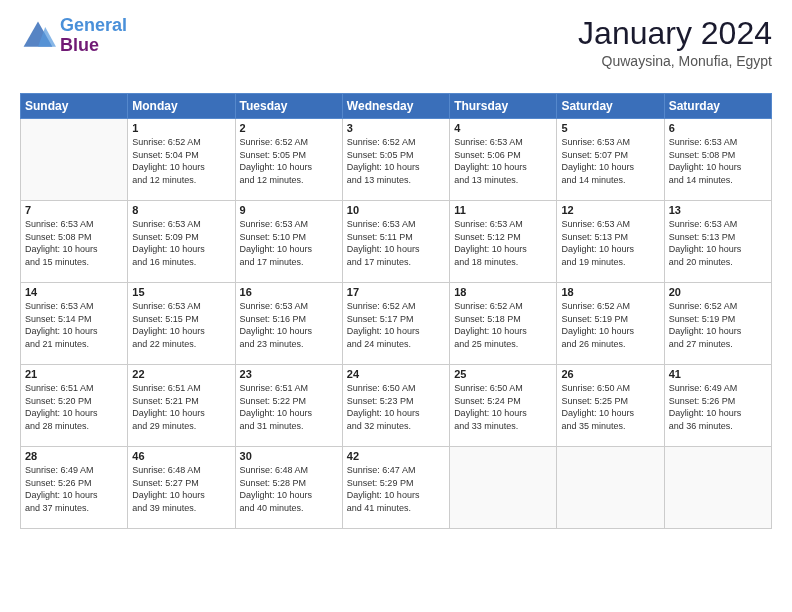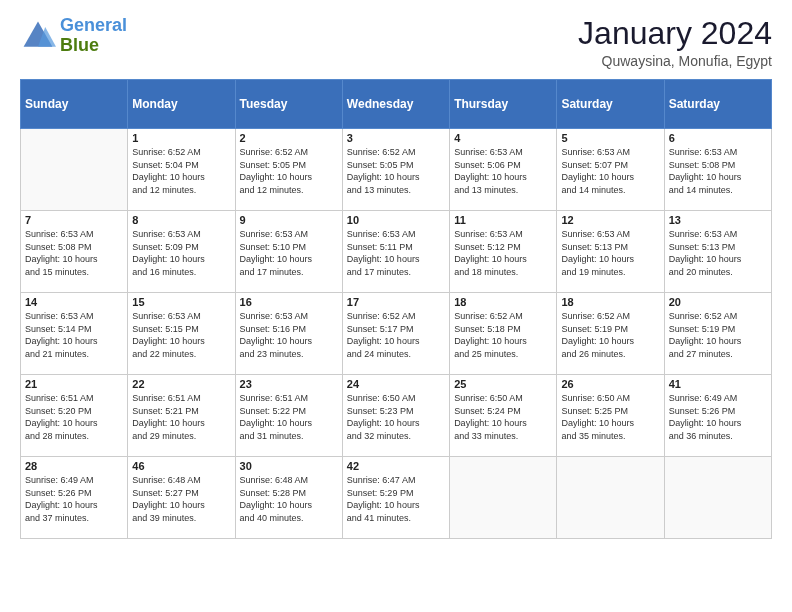--- a/index.html
+++ b/index.html
@@ -11,21 +11,21 @@
       overflow: hidden;
     }
     .page {
       width: 792px;
       padding: 16px 20px 10px 20px;
     }
     .header {
       display: flex;
       align-items: flex-start;
       justify-content: space-between;
-      margin-bottom: 10px;
+      margin-bottom: 24px;
       gap: 40px;
     }
     .logo {
       display: flex;
       align-items: center;
       gap: 4px;
     }
     .logo-text {
       font-size: 18px;
       font-weight: bold;
@@ -57,21 +57,21 @@
     .calendar {
       width: 100%;
       border-collapse: collapse;
       table-layout: fixed;
     }
     .calendar th {
       background: #3a6fba;
       color: #fff;
       font-size: 12px;
       font-weight: bold;
-      padding: 17px 4px;
+      padding: 5px 4px;
       text-align: left;
       border: 1px solid #5588cc;
     }
     .calendar td {
       border: 1px solid #ccc;
       vertical-align: top;
       padding: 3px 4px;
       font-size: 9.5px;
       color: #222;
       height: 82px;
@@ -97,21 +97,21 @@
 
 <div class="page">
   <div class="header">
     <div class="logo">
       <svg class="logo-icon" viewBox="0 0 40 40">
         <polygon points="20,4 36,32 4,32" fill="#3a6fba" opacity="0.85"></polygon>
         <polygon points="28,10 40,32 20,32" fill="#5599dd" opacity="0.7"></polygon>
       </svg>
       <div class="logo-text">
         <div><span>General</span></div>
-        <div><span style="color:#4d7c0f">Blue</span></div>
+        <div><span style="color:#701a75">Blue</span></div>
       </div>
     </div>
     <div class="title-area">
       <div class="month-title">January 2024</div>
       <div class="subtitle">Quwaysina, Monufia, Egypt</div>
     </div>
   </div>
 
   <table class="calendar">
     <thead>

